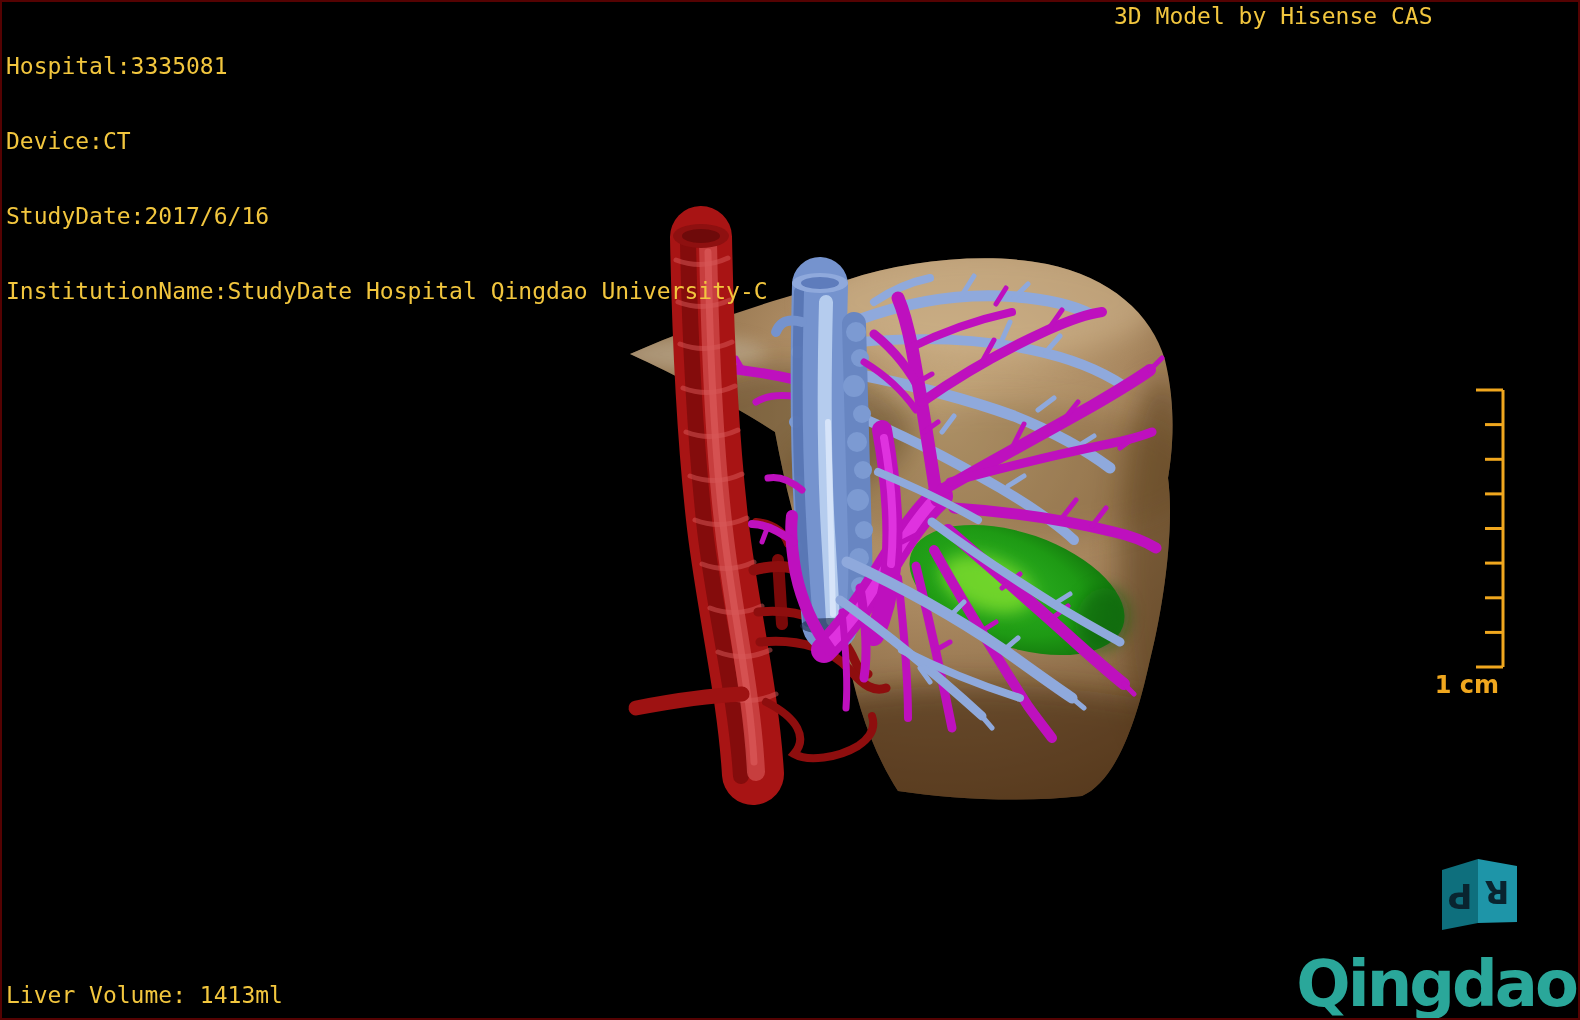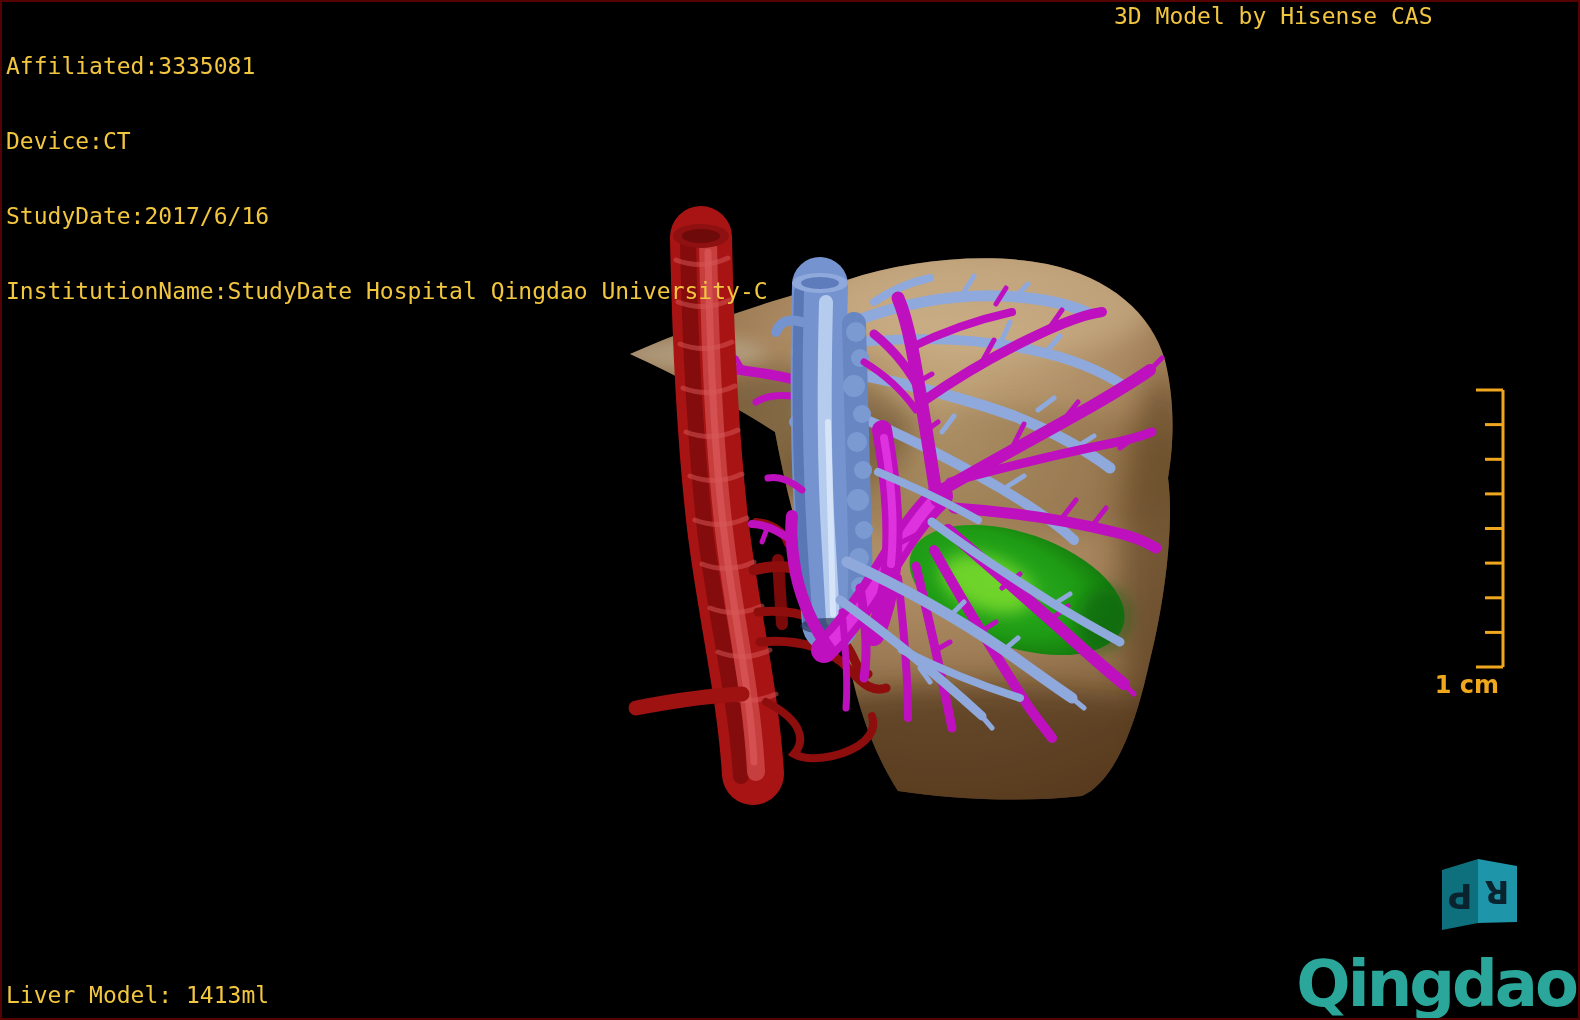--- a/index.html
+++ b/index.html
@@ -192,29 +192,29 @@
       <path d="M 838,598 C 888,634 936,674 980,714" stroke-width="9"></path>
       <path d="M 900,648 C 940,668 980,684 1018,696" stroke-width="8"></path>
       <path d="M 930,520 C 968,548 1010,576 1052,602 C 1078,618 1100,630 1118,640" stroke-width="9"></path>
       <path d="M 876,470 C 910,484 944,500 976,518" stroke-width="8"></path>
       <path d="M1002,648 L1016,636 M950,612 L962,600 M1052,602 L1068,592 M978,712 L990,726
                M918,666 L928,680 M1070,696 L1082,706" stroke-width="5"></path>
     </g>
   </svg>
 
   <div class="patient-info hud">
-    <div>Affiliated:3335081</div>
+    <div>Hospital:3335081</div>
     <div>Device:CT</div>
     <div>StudyDate:2017/6/16</div>
     <div>InstitutionName:StudyDate Hospital Qingdao University-C</div>
   </div>
 
   <div class="model-credit hud">3D Model by Hisense CAS</div>
 
-  <div class="liver-volume hud">Liver Model: 1413ml</div>
+  <div class="liver-volume hud">Liver Volume: 1413ml</div>
 
   <svg class="scale-svg" width="1580" height="1020" viewBox="0 0 1580 1020">
     <g stroke="var(--scale-orange,#F0A71E)" stroke-width="3" fill="none">
       <line x1="1501" y1="388" x2="1501" y2="665"></line>
       <line x1="1474" y1="388" x2="1501" y2="388"></line>
       <line x1="1483" y1="422.6" x2="1501" y2="422.6"></line>
       <line x1="1483" y1="457.3" x2="1501" y2="457.3"></line>
       <line x1="1483" y1="491.9" x2="1501" y2="491.9"></line>
       <line x1="1483" y1="526.5" x2="1501" y2="526.5"></line>
       <line x1="1483" y1="561.1" x2="1501" y2="561.1"></line>

